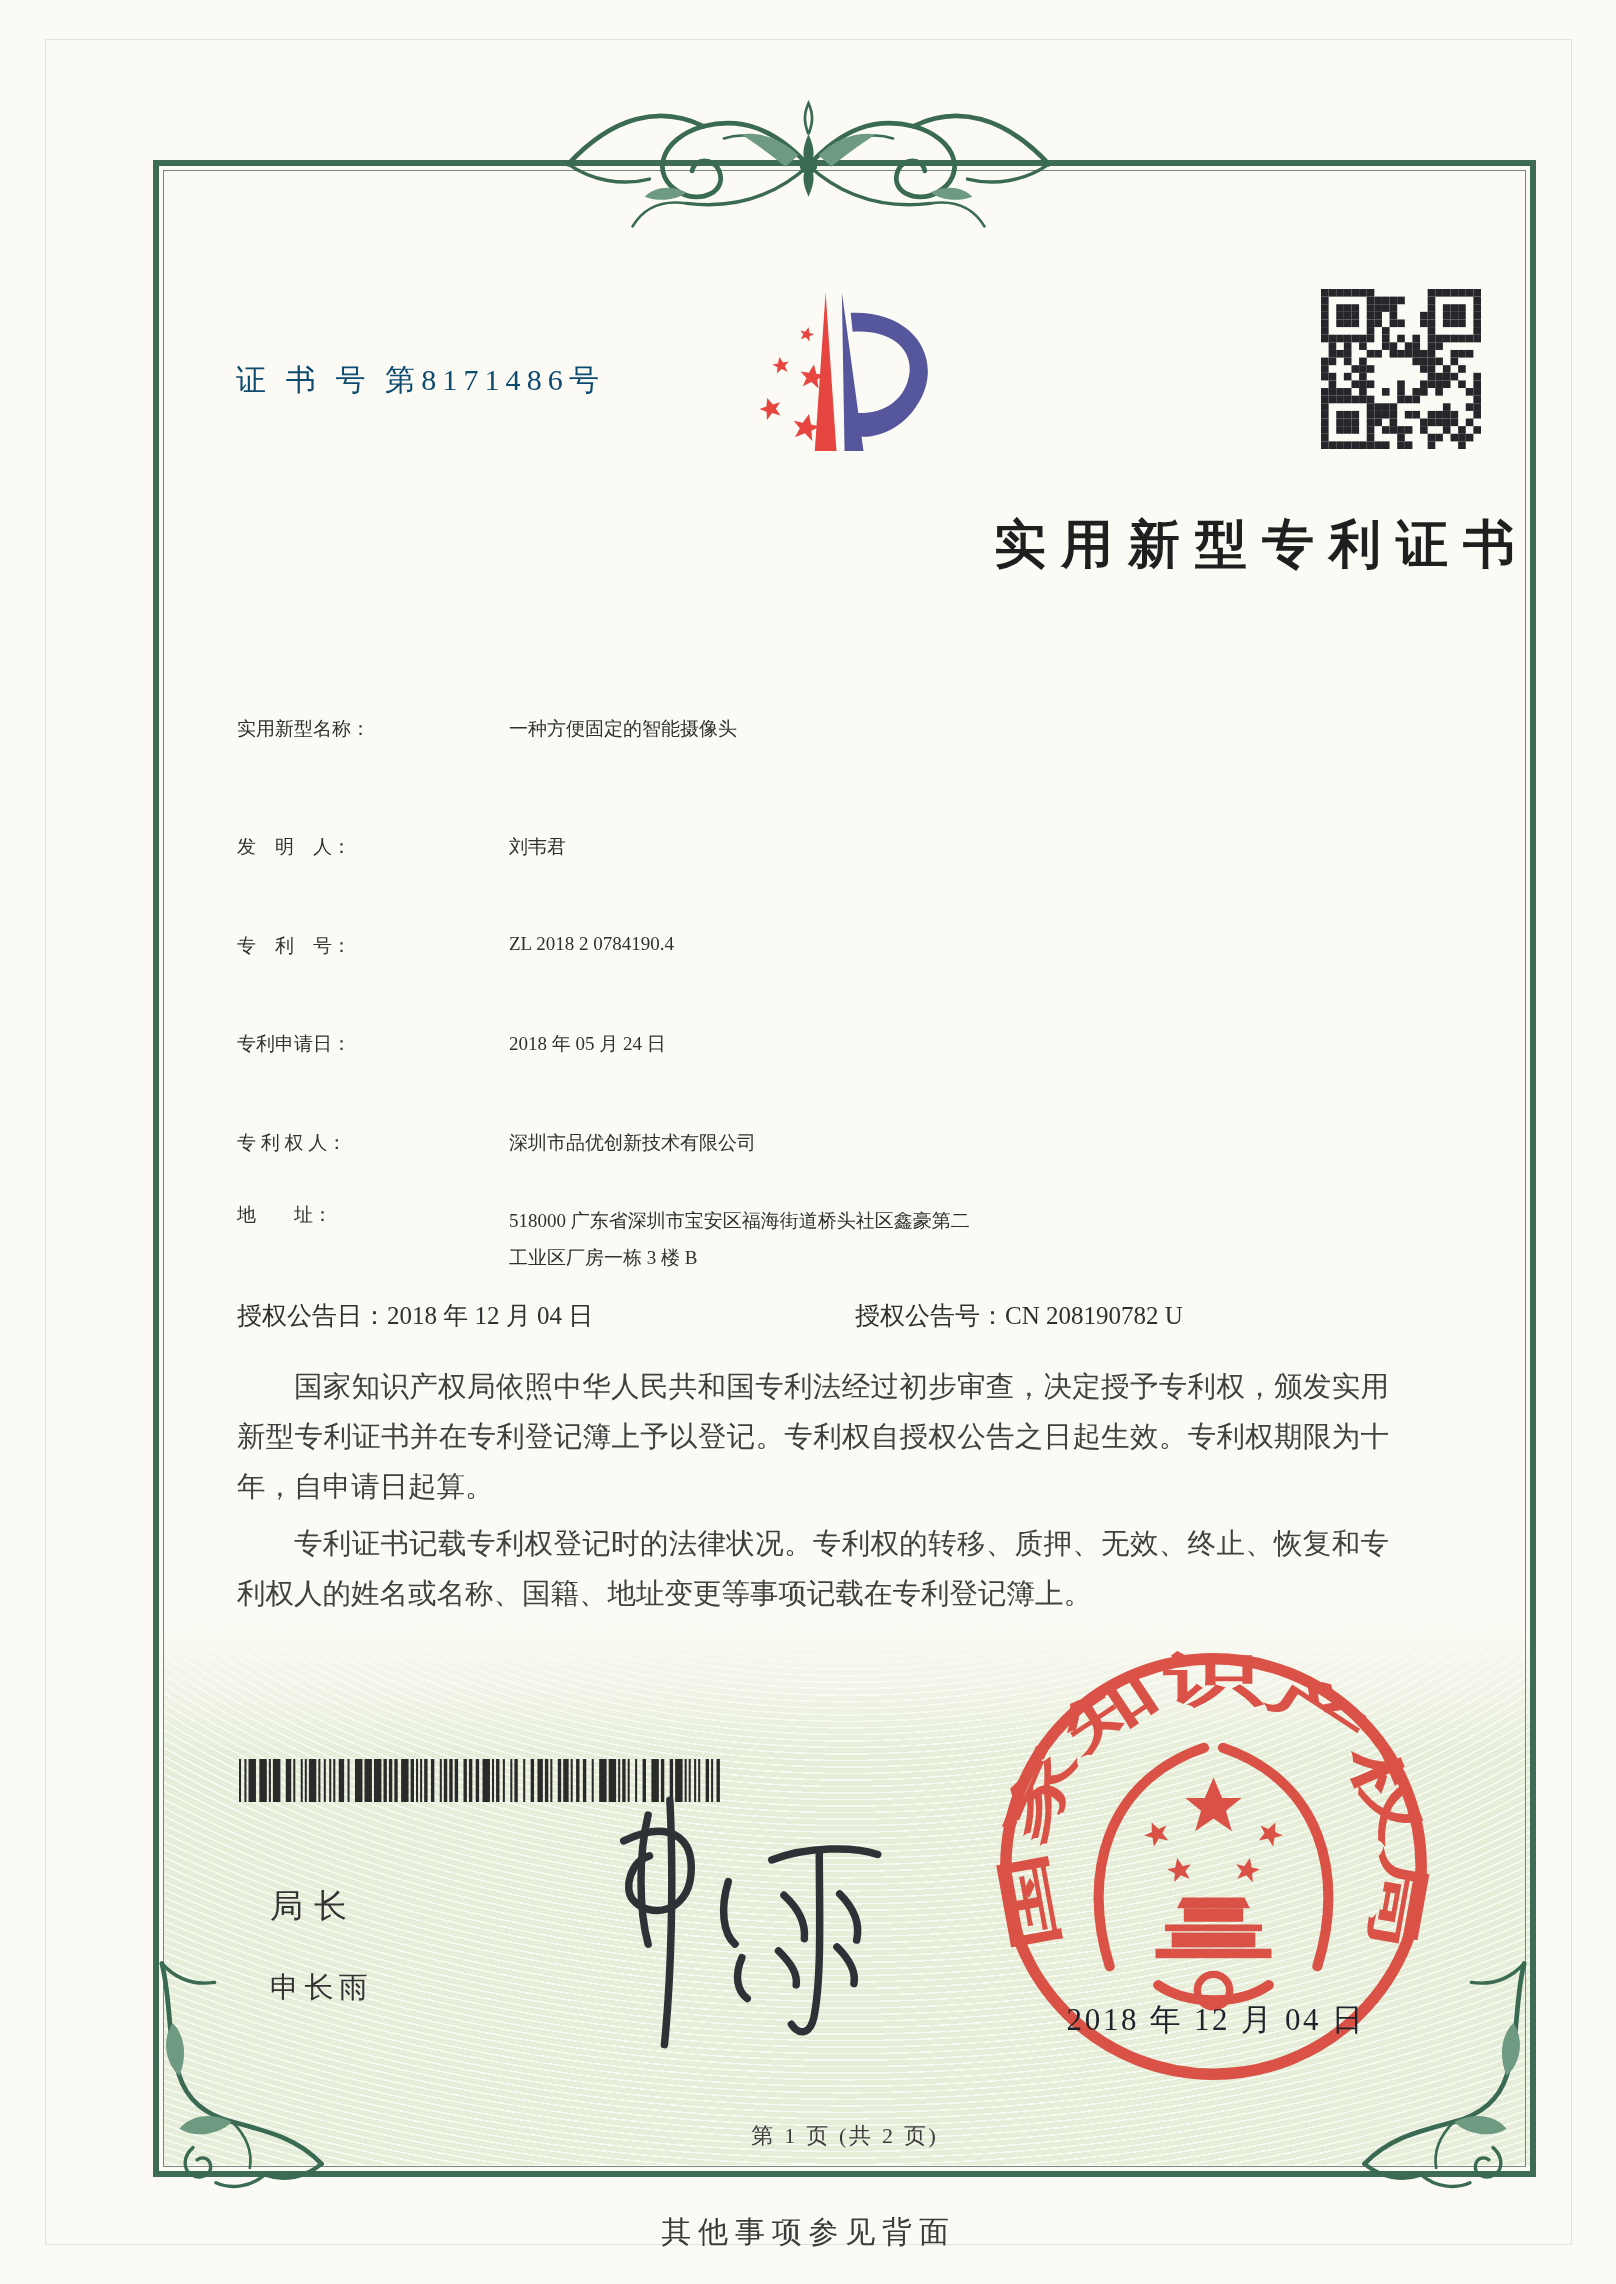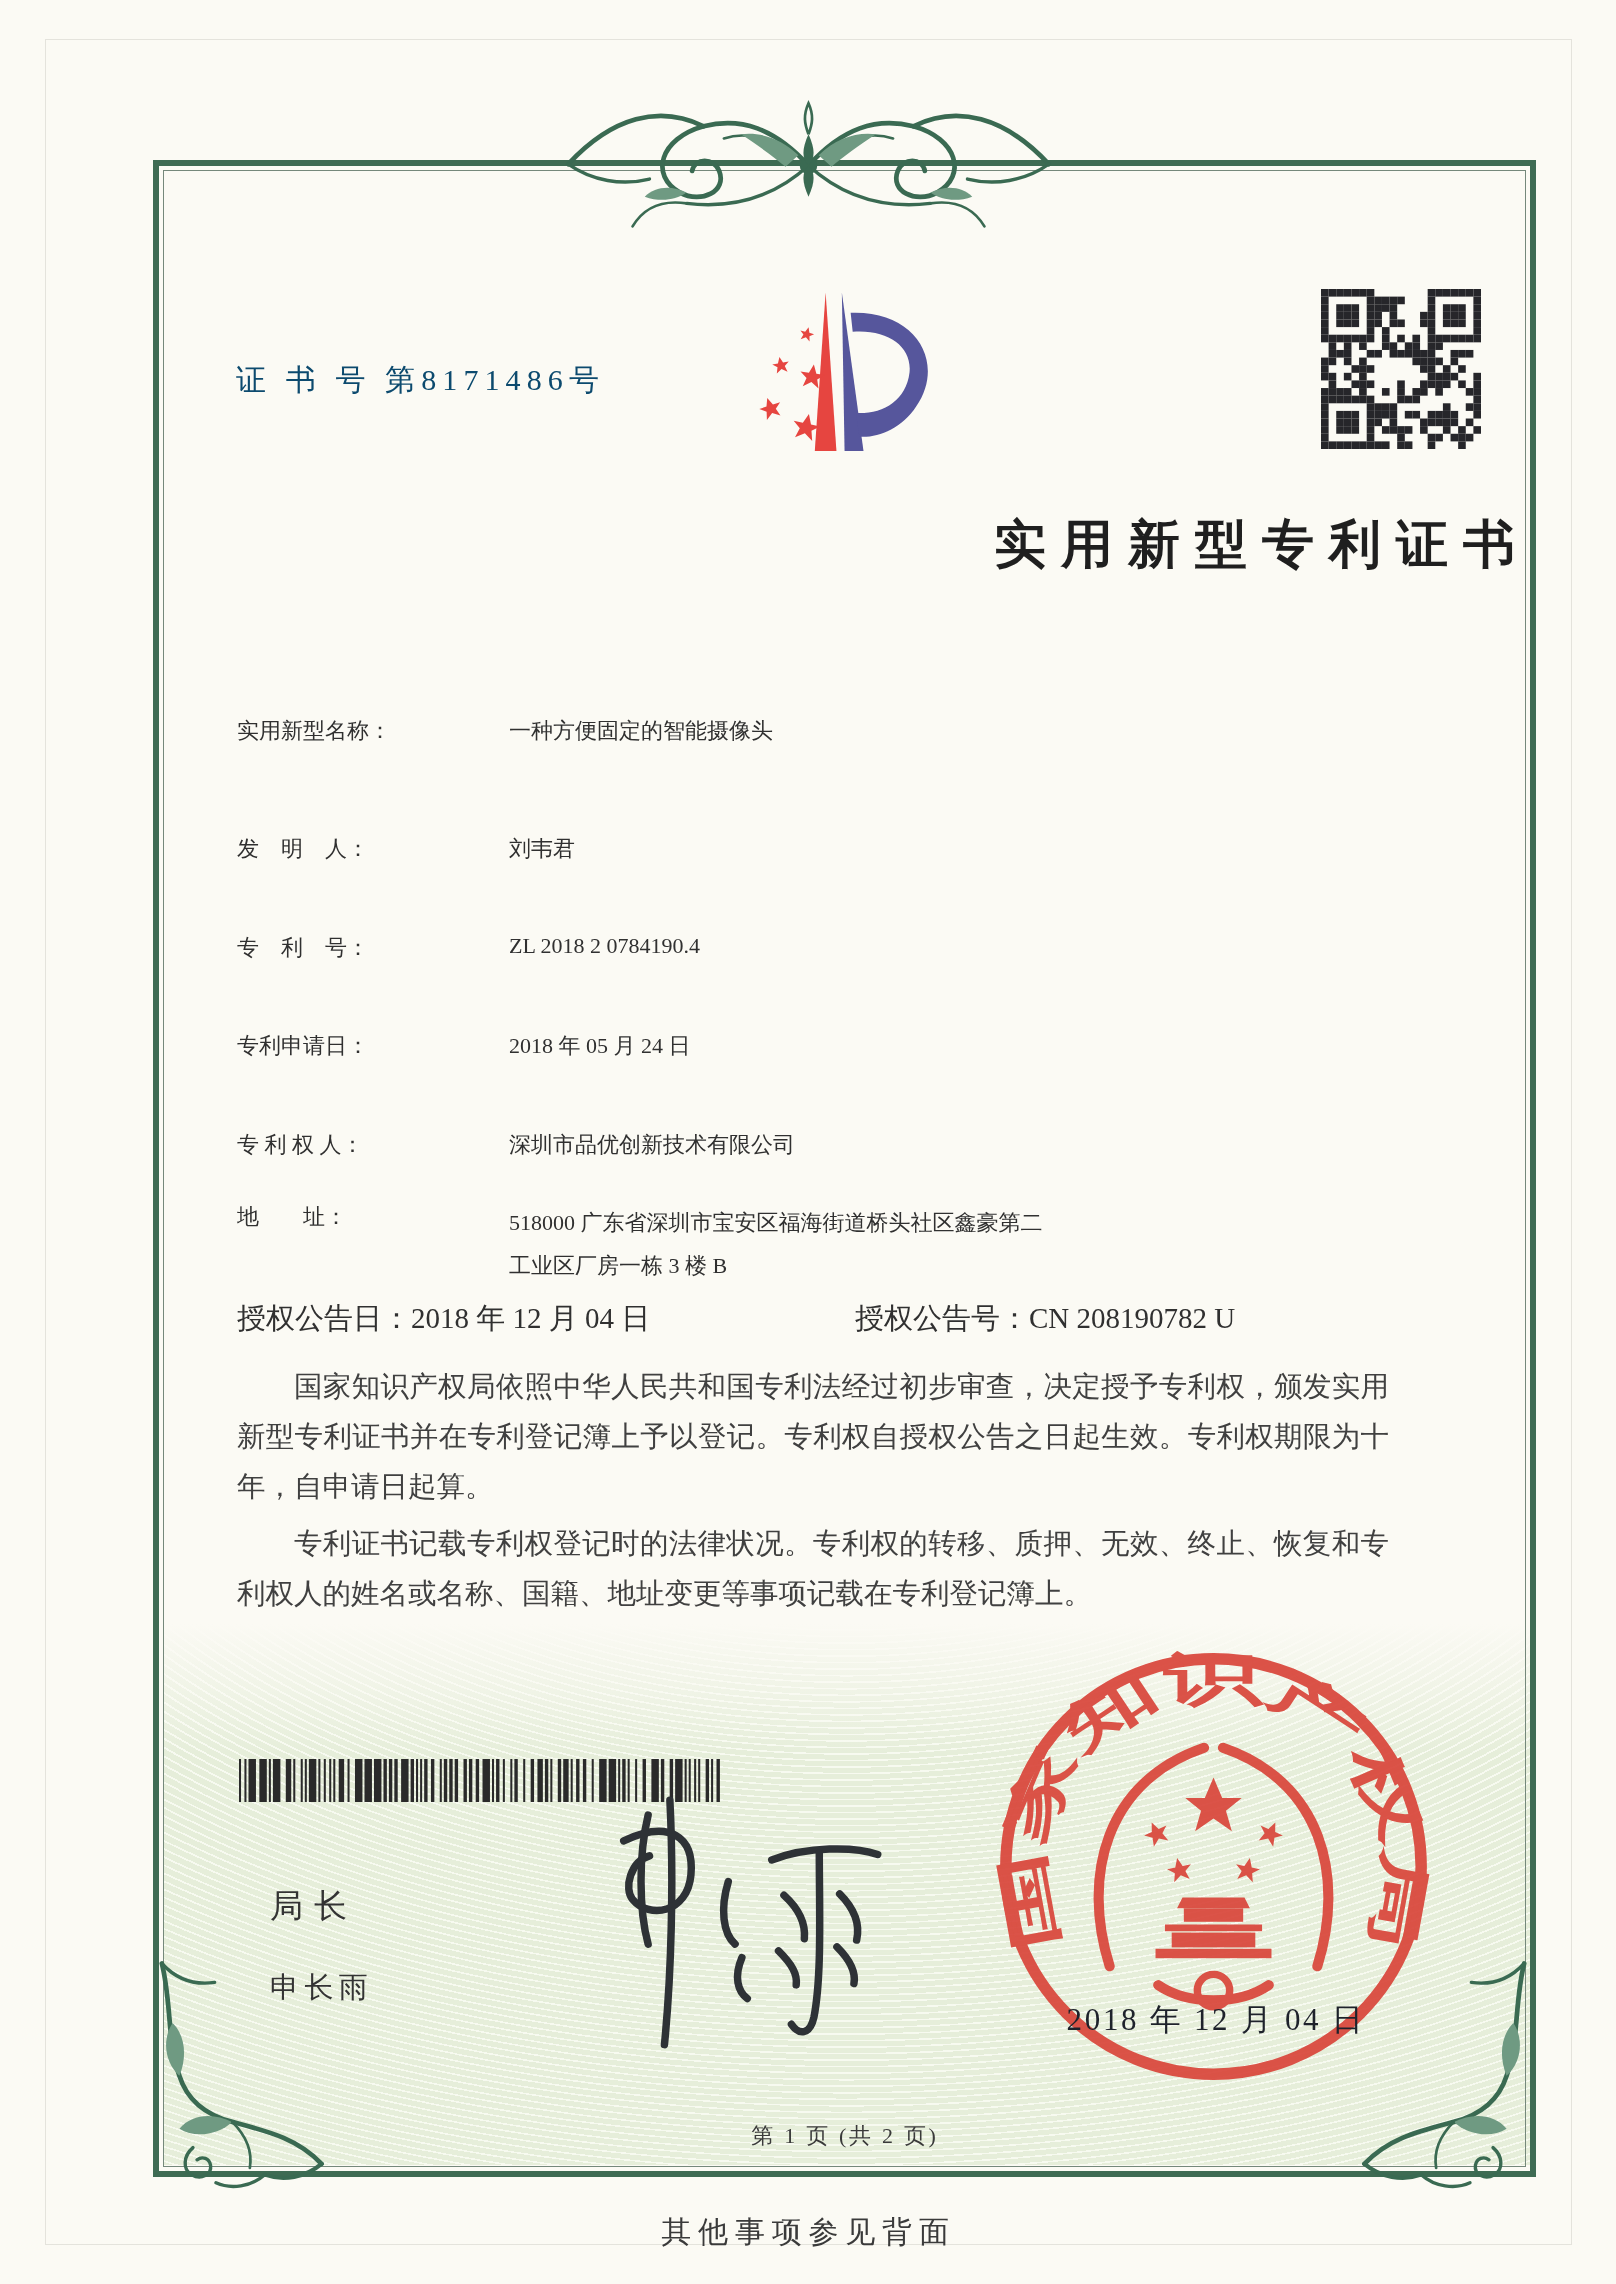--- a/index.html
+++ b/index.html
@@ -22,25 +22,25 @@
   .frame{position:absolute;left:153px;top:160px;width:1383px;height:2017px;
     border:6.8px solid #3e6b53;z-index:1;box-sizing:border-box;}
   .frame-inner{position:absolute;inset:4.1px;border:1.4px solid #75887b;}
   .orn{position:absolute;z-index:2;}
   .content{position:absolute;inset:0;z-index:3;}
   .cert-number{position:absolute;left:236px;top:318px;font-size:30px;letter-spacing:6.1px;color:#0c4a6e;margin-top:42px;}
   .logo{position:absolute;left:739px;top:277px;width:203px;height:203px;}
   .qr{position:absolute;left:1321px;top:289px;width:160px;height:160px;}
   .title{position:absolute;left:160px;top:510px;width:1370px;text-align:right;
     font-size:52px;font-weight:bold;letter-spacing:15px;color:#1f1f1f;}
-  .row{position:absolute;left:237px;width:1153px;display:flex;font-size:22px;color:#303030;}
+  .row{position:absolute;left:237px;width:1153px;display:flex;font-size:19px;color:#303030;}
   .lbl{flex:0 0 236px;}
   .val{flex:1;margin-left:36px;}
   .val .vline{display:block;line-height:1.95;}
-  .row-grant{position:absolute;left:237px;width:1153px;font-size:29px;color:#303030;}
+  .row-grant{position:absolute;left:237px;width:1153px;font-size:25px;color:#303030;}
   .pair2{position:absolute;left:618px;top:0;}
   .paras{position:absolute;left:237px;top:1362px;width:1152px;font-size:28.5px;
     line-height:1.76;text-align:justify;color:#404040;}
   .paras p{margin:0 0 6.8px 0;text-indent:2em;}
   .barcode{position:absolute;left:239px;top:1759px;width:487px;height:43px;}
   .director-label{position:absolute;left:270px;top:1884px;font-size:33px;letter-spacing:11px;color:#333;}
   .director-name{position:absolute;left:270px;top:1968px;font-size:29px;letter-spacing:5.4px;color:#333;}
   .signature{position:absolute;left:568px;top:1770px;width:326px;height:298px;z-index:4;}
   .seal{position:absolute;left:991px;top:1644px;width:445px;height:445px;z-index:4;opacity:.92;}
   .seal-date{position:absolute;left:1031px;top:1999px;width:370px;text-align:center;

